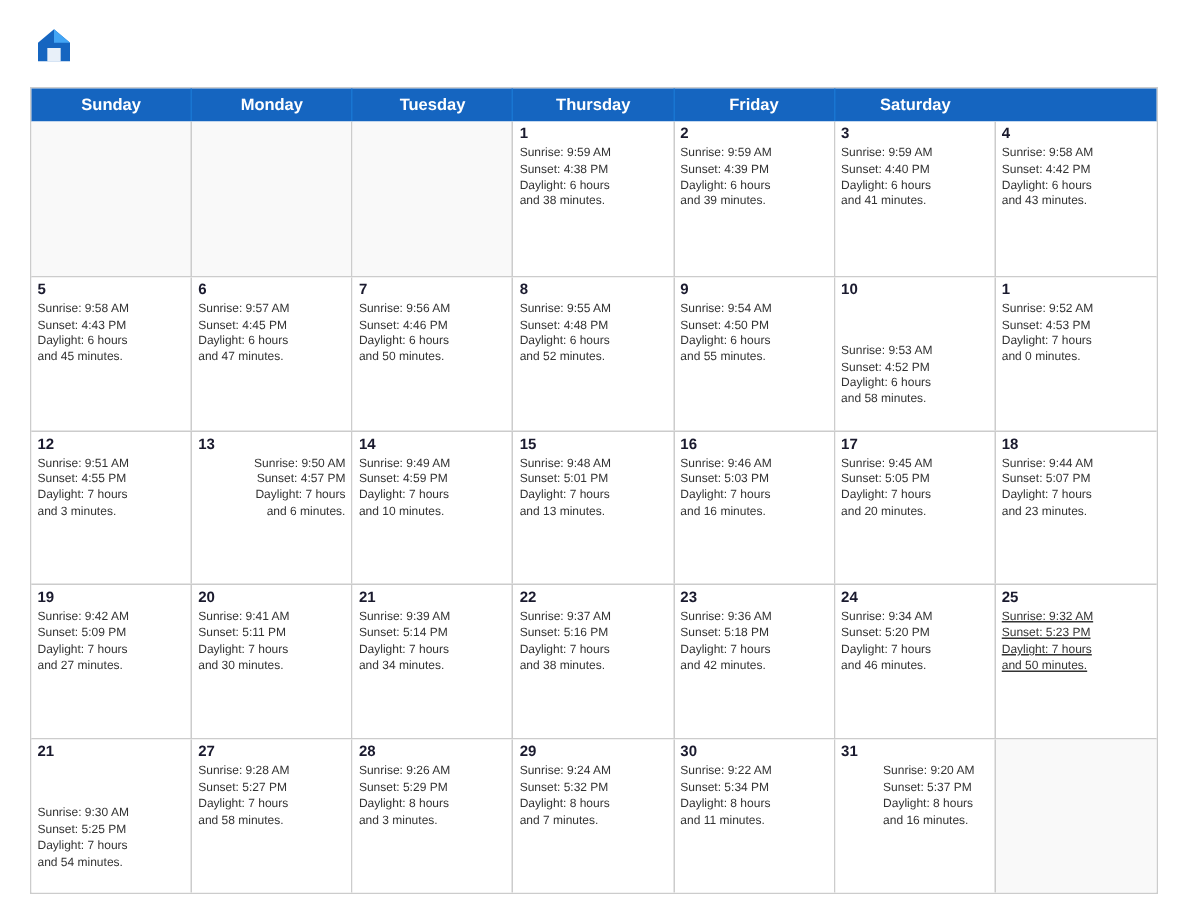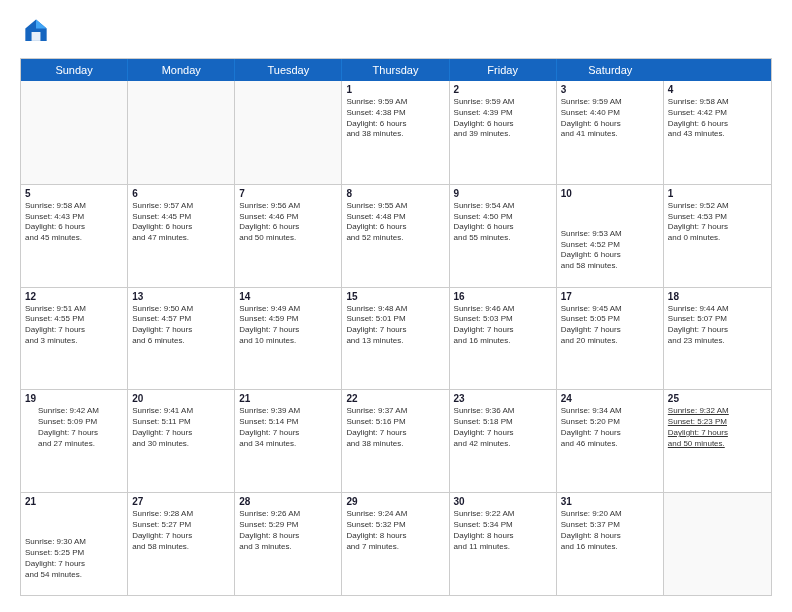--- a/index.html
+++ b/index.html
@@ -51,21 +51,21 @@
       flex-direction: column;
       border: 1px solid #ccc;
     }
     .cal-header {
       display: grid;
       grid-template-columns: repeat(7, 1fr);
       background: #1565c0;
     }
     .cal-header-cell {
       color: #fff;
-      font-weight: normal;
+      font-weight: bold;
       font-size: 11px;
       padding: 5px 2px;
       text-align: center;
       border-right: 1px solid #1976d2;
     }
     .cal-header-cell:last-child { border-right: none; }
     .cal-body {
       flex: 1;
       display: grid;
       grid-template-rows: repeat(5, 1fr);
@@ -221,21 +221,21 @@
         <div class="cal-row">
           <div class="cal-cell">
             <div class="day-num">12</div>
             <div class="cell-text" style="white-space: pre-line;">Sunrise: 9:51 AM
 Sunset: 4:55 PM
 Daylight: 7 hours
 and 3 minutes.</div>
           </div>
           <div class="cal-cell">
             <div class="day-num">13</div>
-            <div class="cell-text" style="white-space: pre-line;">Sunrise: 9:50 AM
+            <div class="cell-text" style="white-space: pre-line; text-align: right;">Sunrise: 9:50 AM
 Sunset: 4:57 PM
 Daylight: 7 hours
 and 6 minutes.</div>
           </div>
           <div class="cal-cell">
             <div class="day-num">14</div>
             <div class="cell-text" style="white-space: pre-line;">Sunrise: 9:49 AM
 Sunset: 4:59 PM
 Daylight: 7 hours
 and 10 minutes.</div>
@@ -265,21 +265,21 @@
             <div class="day-num">18</div>
             <div class="cell-text" style="white-space: pre-line;">Sunrise: 9:44 AM
 Sunset: 5:07 PM
 Daylight: 7 hours
 and 23 minutes.</div>
           </div>
         </div>
         <div class="cal-row">
           <div class="cal-cell">
             <div class="day-num">19</div>
-            <div class="cell-text" style="white-space: pre-line; margin-left: 13px;">Sunrise: 9:42 AM
+            <div class="cell-text" style="white-space: pre-line;">Sunrise: 9:42 AM
 Sunset: 5:09 PM
 Daylight: 7 hours
 and 27 minutes.</div>
           </div>
           <div class="cal-cell">
             <div class="day-num">20</div>
             <div class="cell-text" style="white-space: pre-line;">Sunrise: 9:41 AM
 Sunset: 5:11 PM
 Daylight: 7 hours
 and 30 minutes.</div>
@@ -351,21 +351,21 @@
           </div>
           <div class="cal-cell">
             <div class="day-num">30</div>
             <div class="cell-text" style="white-space: pre-line;">Sunrise: 9:22 AM
 Sunset: 5:34 PM
 Daylight: 8 hours
 and 11 minutes.</div>
           </div>
           <div class="cal-cell">
             <div class="day-num">31</div>
-            <div class="cell-text" style="white-space: pre-line;">Sunrise: 9:20 AM
+            <div class="cell-text" style="white-space: pre-line; margin-left: 28px;">Sunrise: 9:20 AM
 Sunset: 5:37 PM
 Daylight: 8 hours
 and 16 minutes.</div>
           </div>
           <div class="cal-cell empty"></div>
         </div>
       </div>
   </div>
 </div>
 

